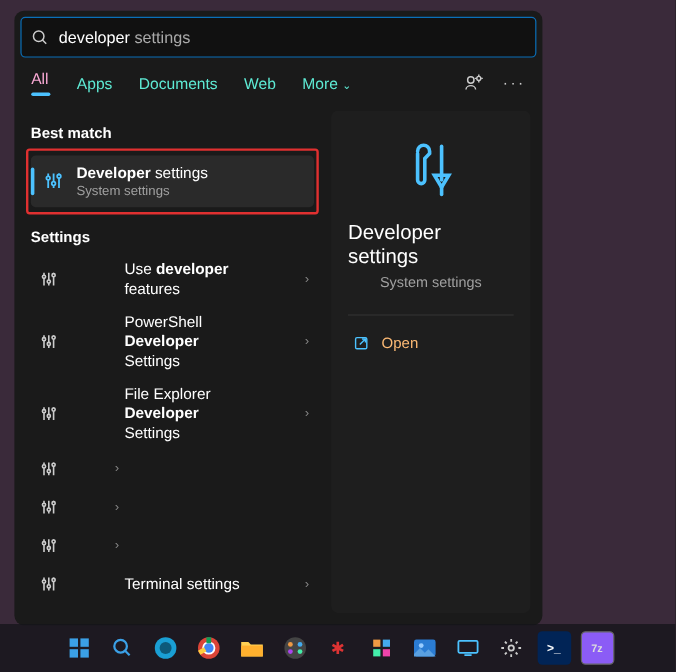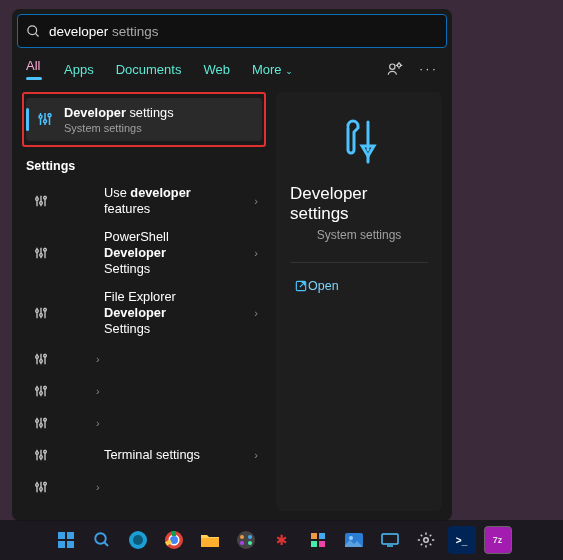--- a/index.html
+++ b/index.html
@@ -107,21 +107,21 @@
     display:flex; justify-content:center; align-items:center;
     margin-top: 4px; margin-bottom: 14px;
   }
   .preview-title { font-size: 17px; color:#fff; font-weight:400; }
   .preview-sub { font-size: 12px; color:#a0a0a0; margin-top: 4px; }
   .divider { width: 100%; height:1px; background:#333; margin: 20px 0 10px 0; }
   .action-row {
     width: 100%; display:flex; align-items:center;
     padding: 6px 4px; border-radius:4px;
   }
-  .action-label { font-size:12.5px; color:#7dd3fc; }
+  .action-label { font-size:12.5px; color:#fdba74; margin-left:10px; }
   .taskbar {
     position:absolute; left:0; bottom:0; width:563px; height:40px;
     background:rgba(20,20,25,0.75);
     display:flex; justify-content:center; align-items:center; gap:8px;
   }
   .tb-item {
     width:28px; height:28px; border-radius:4px;
     display:flex; justify-content:center; align-items:center;
     font-size:14px;
   }
@@ -160,20 +160,21 @@
             <line x1="21" y1="8" x2="23" y2="8"></line>
           </svg>
       </span>
       <span class="icon-btn" style="letter-spacing:2px">···</span>
     </div>
   </div>
 
   <div class="body">
     <div class="left">
 
+      <div class="section-label">Best match</div>
 
       <div class="best-match-box">
         <div class="result selected">
           <div class="ricon">
             <svg width="18" height="18" viewBox="0 0 24 24" fill="none" stroke="#4cc2ff" stroke-width="2">
                 <line x1="6" y1="4" x2="6" y2="20"></line>
                 <circle cx="6" cy="9" r="2" fill="#1a1a1a"></circle>
                 <line x1="12" y1="4" x2="12" y2="20"></line>
                 <circle cx="12" cy="15" r="2" fill="#1a1a1a"></circle>
                 <line x1="18" y1="4" x2="18" y2="20"></line>
@@ -408,14 +409,14 @@
         <line x1="7" y1="14" x2="13" y2="14" stroke="#4cc2ff" stroke-width="1.5"></line>
       </svg>
     </div>
   <div class="tb-item">
       <svg width="18" height="18" viewBox="0 0 24 24" fill="none" stroke="#ccc" stroke-width="2">
         <circle cx="12" cy="12" r="3"></circle>
         <path d="M12 2v3M12 19v3M4 12H1M23 12h-3M5 5l2 2M17 17l2 2M5 19l2-2M17 7l2-2"></path>
       </svg>
     </div>
   <div class="tb-item" style="background:#012456;color:#fff;font-size:10px;font-weight:bold">&gt;_</div>
-  <div class="tb-item" style="background:#a21caf;border:1px solid #666;color:#ddd;font-size:9px;font-weight:bold">7z</div>
+  <div class="tb-item" style="background:#8b5cf6;border:1px solid #666;color:#ddd;font-size:9px;font-weight:bold">7z</div>
 </div>
 
 </body></html>

